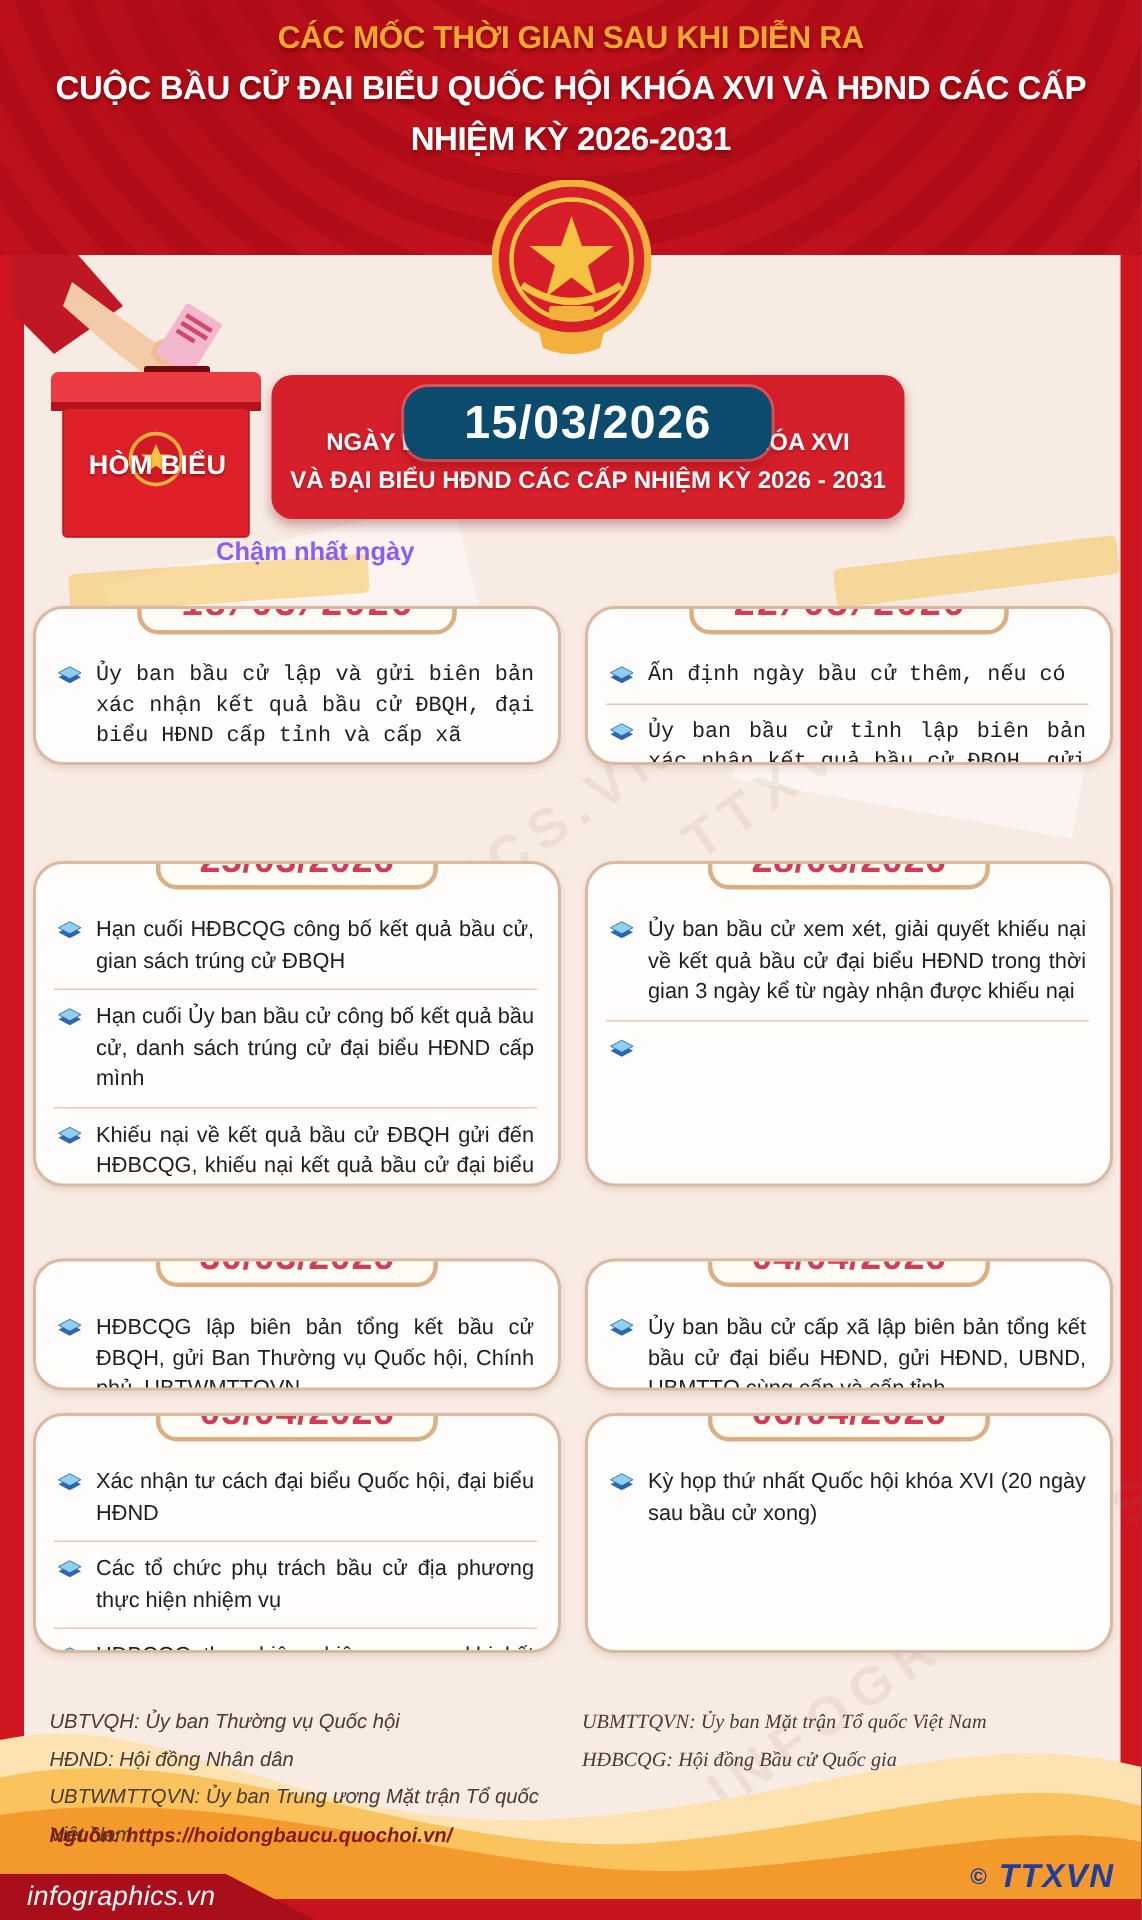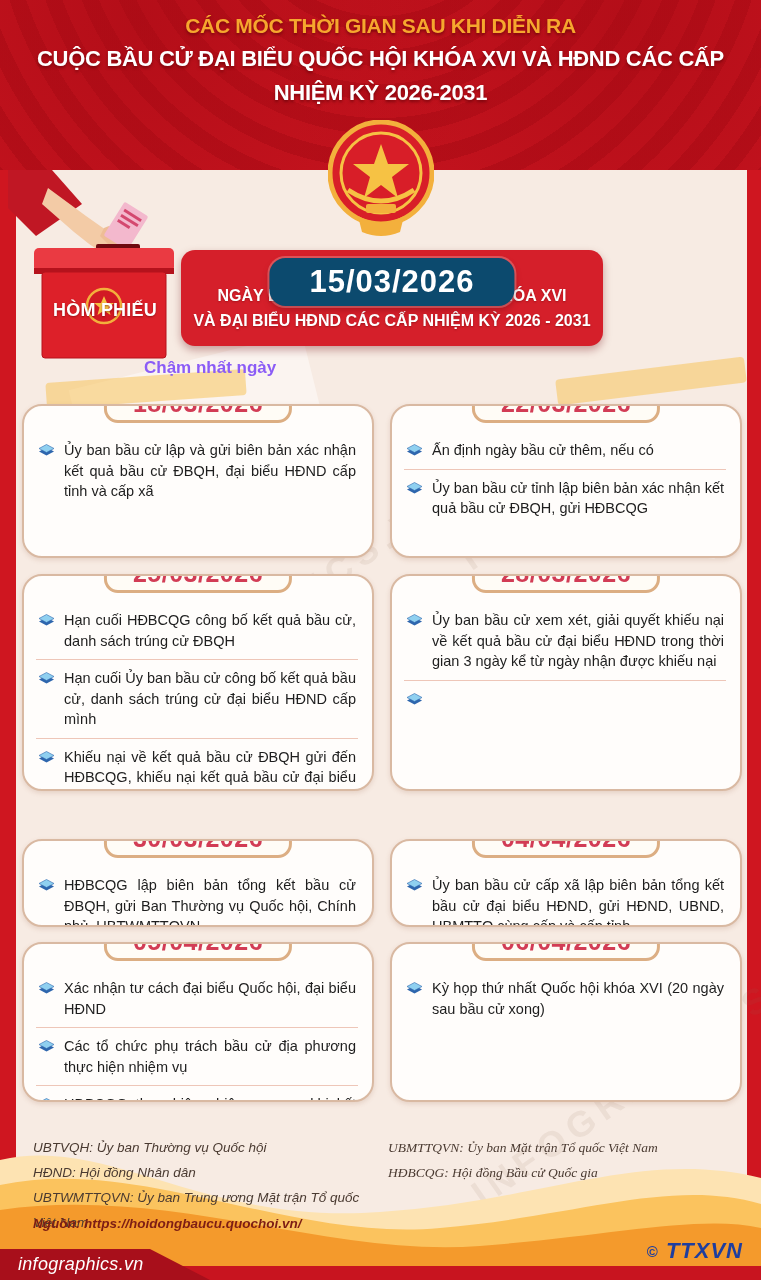--- a/index.html
+++ b/index.html
@@ -55,21 +55,21 @@
   }
   .hero-pill span{color:#fff;font-weight:bold;font-size:31px;letter-spacing:1px;white-space:nowrap;}
   .hero-sub{color:#fff;font-weight:bold;font-size:16px;line-height:1.55;text-align:right;
             white-space:nowrap;text-shadow:0 1px 2px rgba(90,0,6,.4);}
   .deadline{
     position:absolute;left:128px;top:188px;z-index:3;
     color:#8b5cf6;font-weight:bold;font-size:17px;
   }
   
   .row{position:absolute;left:0;width:731px;z-index:2;}
-  .r1{top:234px;height:154px;}
+  .r1{top:234px;height:106px;font-family:Liberation Mono, monospace;}
   .r2{top:404px;height:217px;}
   .r3{top:669px;height:88px;}
   .r4{top:772px;height:160px;}
   .card{
     position:absolute;top:0;height:100%;
     background:#fffdfb;border:2px solid #d9b9a2;border-radius:20px;
     box-shadow:0 2px 5px rgba(150,90,60,.18);
     padding:26px 14px 8px 12px;overflow:hidden;
   }
   .card.left{left:6px;width:352px;}
@@ -137,21 +137,21 @@
         <rect x="108" y="54" width="14" height="3" fill="#d4486f"></rect>
       </g>
       <rect x="88" y="74" width="44" height="8" rx="2" fill="#6e0a10"></rect>
       <rect x="26" y="78" width="140" height="24" rx="5" fill="#ea3a42"></rect>
       <rect x="26" y="98" width="140" height="6" fill="#b5121c"></rect>
       <rect x="34" y="102" width="124" height="86" rx="3" fill="#dd2029"></rect>
       <rect x="34" y="102" width="124" height="86" rx="3" fill="none" stroke="#b5121c" stroke-width="1"></rect>
       <circle cx="96" cy="136" r="17" fill="#d21a24" stroke="#f3b03c" stroke-width="2.5"></circle>
       <polygon points="96,126 99,133 106,133 100.5,137.5 102.5,145 96,140.5 89.5,145 91.5,137.5 86,133 93,133" fill="#f6c244"></polygon>
     </svg>
-    <div class="ballot-label">HÒM PHIẾU</div>
+    <div class="ballot-label">HÒM BIỂU</div>
 
     <div class="hero-box">
       <div class="hero-pill">
         <span>15/03/2026</span>
       </div>
       <div class="hero-sub">NGÀY BẦU CỬ TOÀN QUỐC ĐBQH KHÓA XVI</div>
       <div class="hero-sub">VÀ ĐẠI BIỂU HĐND CÁC CẤP NHIỆM KỲ 2026 - 2031</div>
     </div>
 
     <div class="deadline">Chậm nhất ngày</div>
@@ -187,21 +187,21 @@
     </div>
 
     <div class="row r2">
       <section class="card left">
         <div class="date-pill"><span>25/03/2026</span></div>
         <div class="item">
           <svg class="dia" width="17" height="14" viewBox="0 0 17 14">
               <polygon points="1,8.5 8.5,4.5 16,8.5 8.5,12.5" fill="#2e66ad"></polygon>
               <polygon points="1,5.5 8.5,1.5 16,5.5 8.5,9.5" fill="#8fd0f0" stroke="#2e66ad" stroke-width=".6"></polygon>
             </svg>
-          <p>Hạn cuối HĐBCQG công bố kết quả bầu cử, danh sách trúng cử ĐBQH</p>
+          <p>Hạn cuối HĐBCQG công bố kết quả bầu cử, gian sách trúng cử ĐBQH</p>
         </div>
         <div class="item">
           <svg class="dia" width="17" height="14" viewBox="0 0 17 14">
               <polygon points="1,8.5 8.5,4.5 16,8.5 8.5,12.5" fill="#2e66ad"></polygon>
               <polygon points="1,5.5 8.5,1.5 16,5.5 8.5,9.5" fill="#8fd0f0" stroke="#2e66ad" stroke-width=".6"></polygon>
             </svg>
           <p>Hạn cuối Ủy ban bầu cử công bố kết quả bầu cử, danh sách trúng cử đại biểu HĐND cấp mình</p>
         </div>
         <div class="item">
           <svg class="dia" width="17" height="14" viewBox="0 0 17 14">

